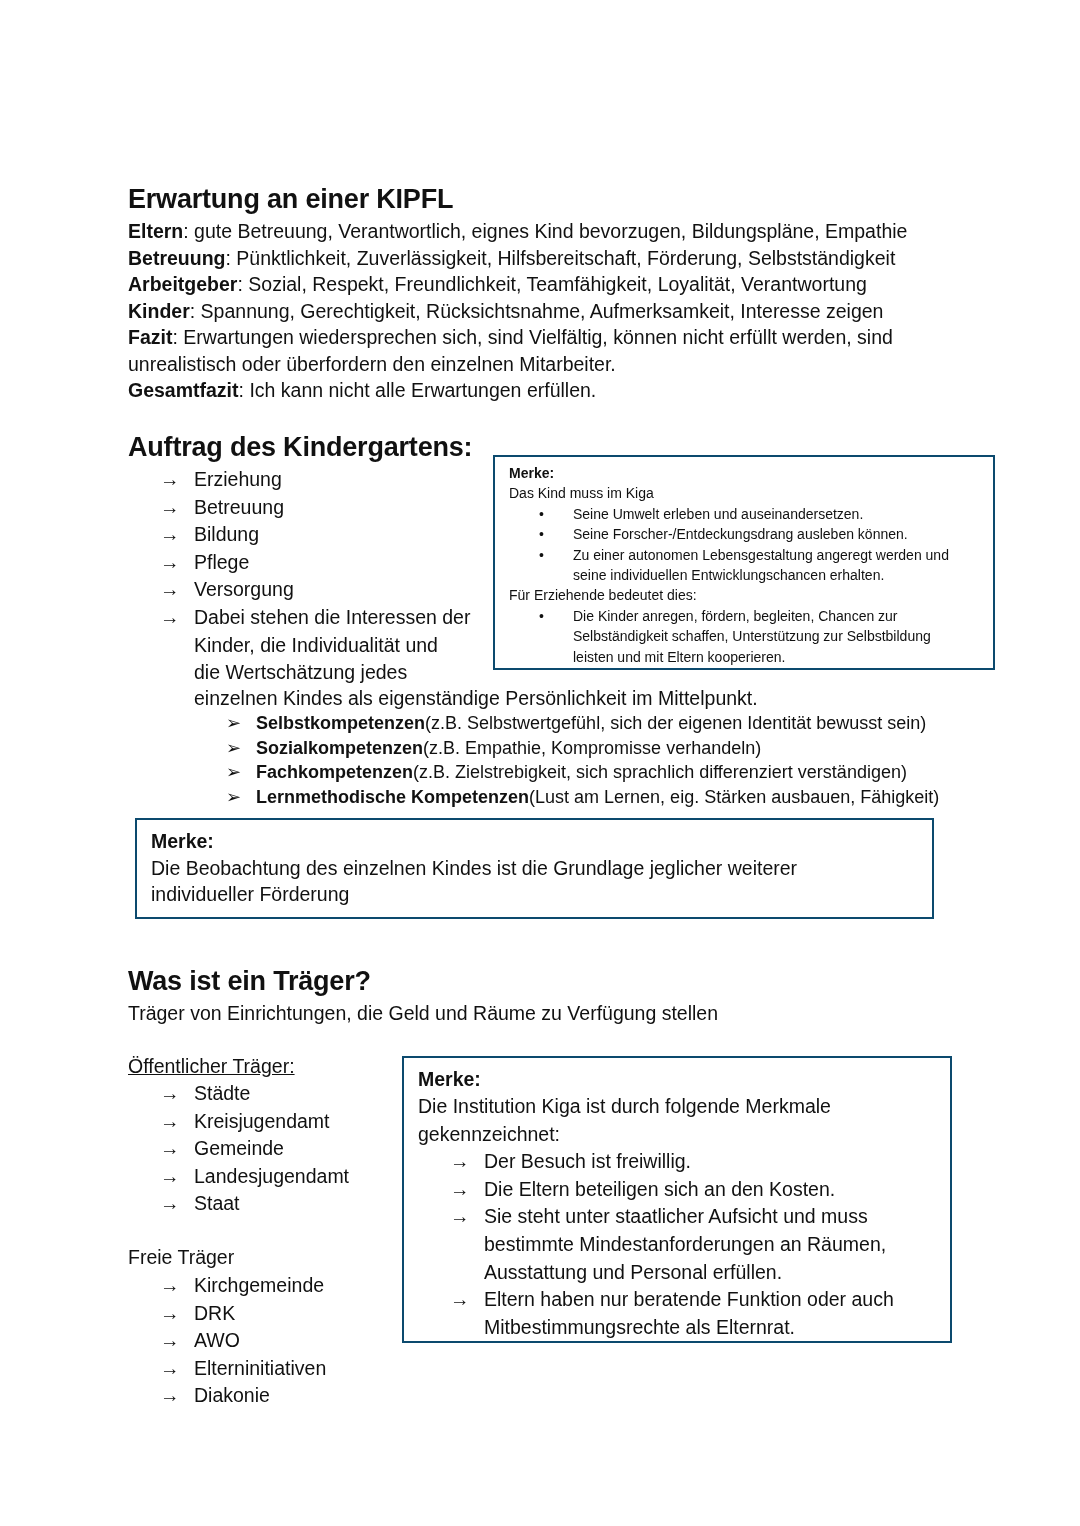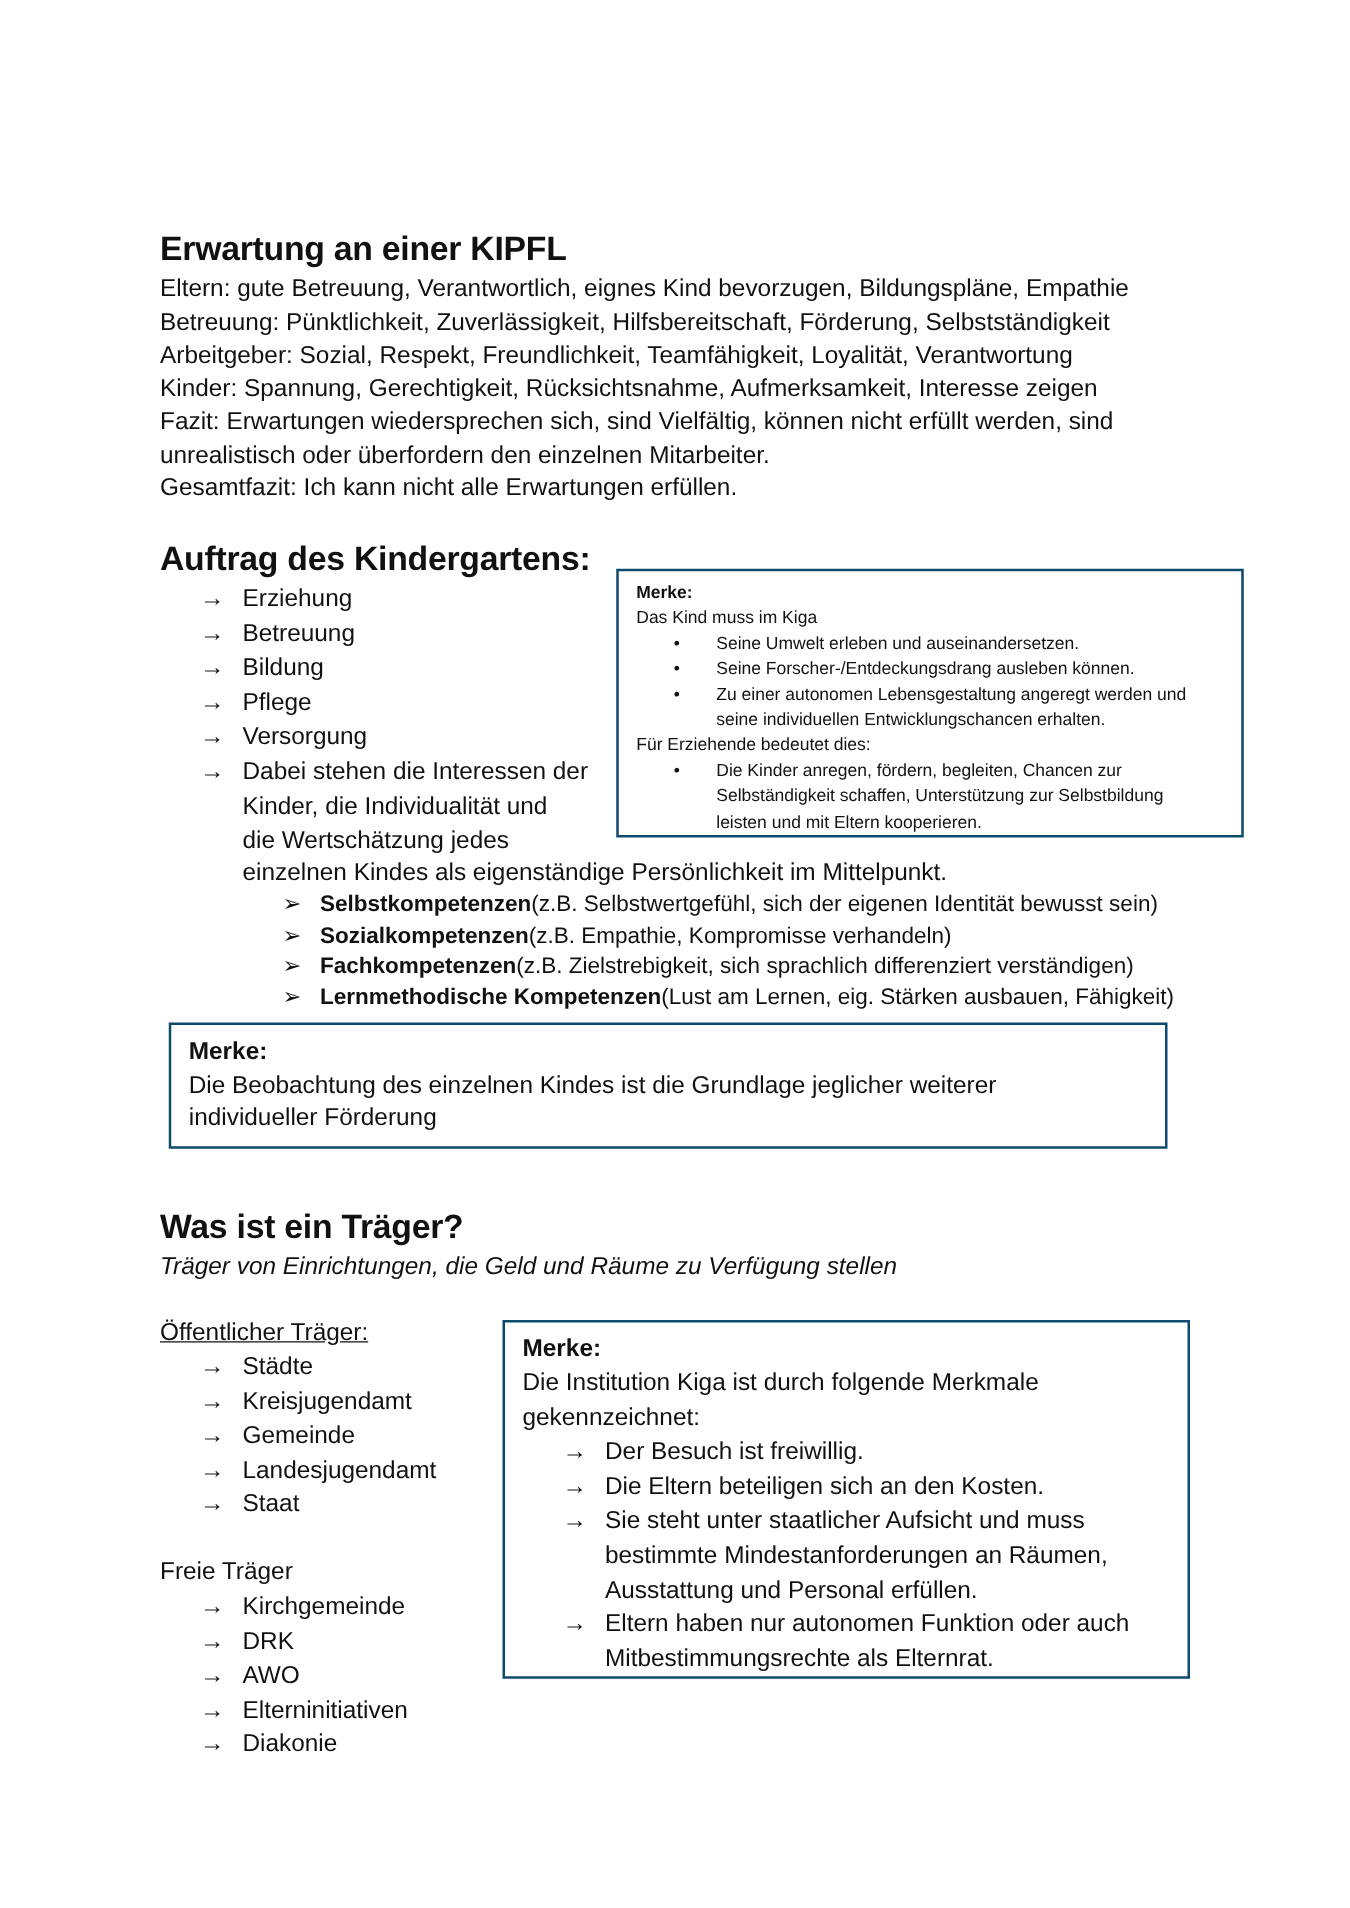--- a/index.html
+++ b/index.html
@@ -3,21 +3,21 @@
 <meta charset="utf-8">
 <style>
   html, body { margin: 0; padding: 0; background: #ffffff; }
   body {
     width: 1080px; height: 1526px; position: relative; overflow: hidden;
     font-family: "Liberation Sans", "DejaVu Sans", sans-serif; color: #111;
   }
   .abs { position: absolute; }
   .h1 { font-size: 27px; font-weight: bold; letter-spacing: -0.2px; }
   .p { font-size: 19.5px; line-height: 26.5px; white-space: nowrap; }
-  .p b { font-weight: normal; }
+  .p b { font-weight: bold; }
   .arrow-list { list-style: none; margin: 0; padding: 0; }
   .arrow-list li { display: flex; font-size: 19.5px; line-height: 27.6px; }
   .arrow-list .arr { width: 34px; flex: 0 0 34px; }
   .box { position: absolute; border: 2px solid #0c4a6e; box-sizing: border-box; background: #fff; }
   .box-small { font-size: 14px; line-height: 20.4px; padding: 6px 14px; }
   .box-small .bl { display: flex; }
   .box-small .bl .dot { width: 64px; flex: 0 0 64px; padding-left: 30px; box-sizing: border-box; }
   .box-mid { font-size: 19.5px; line-height: 26.5px; padding: 8px 14px; }
   .chev-list { list-style: none; margin: 0; padding: 0; }
   .chev-list li { display: flex; font-size: 18px; line-height: 24.7px; white-space: nowrap; }
@@ -122,21 +122,21 @@
     </div>
 </div>
 
 <div class="box box-mid" style="left:135px; top:818px; width:799px; height:101px;">
   <div style="font-weight:bold;">Merke:</div>
   <div>Die Beobachtung des einzelnen Kindes ist die Grundlage jeglicher weiterer</div>
   <div>individueller Förderung</div>
 </div>
 
 <div class="abs h1" style="left:128px; top:966px;">Was ist ein Träger?</div>
-<div class="abs p" style="left:128px; top:1000px;font-style:italic;">Träger von Einrichtungen, die Geld und Räume zu Verfügung stellen</div>
+<div class="abs p" style="left:128px; top:1000px;">Träger von Einrichtungen, die Geld und Räume zu Verfügung stellen</div>
 
 <div class="abs p" style="left:128px; top:1053px;text-decoration:underline;">Öffentlicher Träger:</div>
 <ul class="abs arrow-list" style="left:160px; top:1080px;">
   <li>
       <span class="arr">→</span>
       <span>Städte</span>
     </li>
   <li>
       <span class="arr">→</span>
       <span>Kreisjugendamt</span>
@@ -196,18 +196,18 @@
         <span class="arr">→</span>
         <span>
           <div>Sie steht unter staatlicher Aufsicht und muss</div>
           <div>bestimmte Mindestanforderungen an Räumen,</div>
           <div>Ausstattung und Personal erfüllen.</div>
         </span>
       </li>
     <li>
         <span class="arr">→</span>
         <span>
-          <div>Eltern haben nur autonomen Funktion oder auch</div>
+          <div>Eltern haben nur beratende Funktion oder auch</div>
           <div>Mitbestimmungsrechte als Elternrat.</div>
         </span>
       </li>
   </ul>
 </div>
 
 </body></html>

